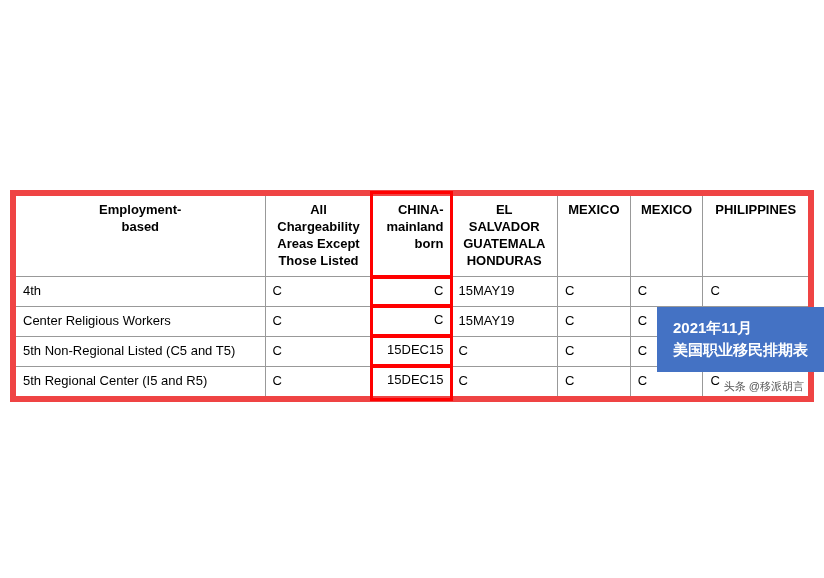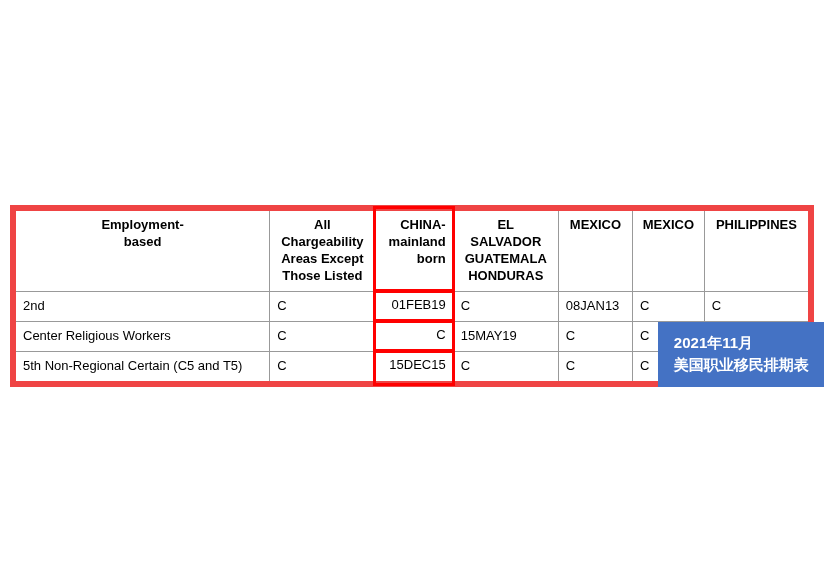--- a/index.html
+++ b/index.html
@@ -75,45 +75,54 @@
         <th>All<br>Chargeability<br>Areas Except<br>Those Listed</th>
         <th class="col-china">CHINA-<br>mainland<br>born</th>
         <th>EL<br>SALVADOR<br>GUATEMALA<br>HONDURAS</th>
         <th>MEXICO</th>
         <th>MEXICO</th>
         <th>PHILIPPINES</th>
       </tr>
     </thead>
     <tbody>
       <tr>
-        <td>2nd</td>
+        <td>4th</td>
         <td>C</td>
-        <td class="col-china">01FEB19</td>
+        <td class="col-china">C</td>
+        <td>15MAY19</td>
         <td>C</td>
-        <td>08JAN13</td>
         <td>C</td>
         <td>C</td>
       </tr>
       <tr>
         <td>Center Religious Workers</td>
         <td>C</td>
         <td class="col-china">C</td>
         <td style="position:relative;">
           <span>15MAY19</span>
           <div class="highlight-overlay" style="top:0; right:-300px; width:200px;">
             <div>2021年11月</div>
             <div>美国职业移民排期表</div>
           </div>
         </td>
         <td>C</td>
         <td>C</td>
         <td>C</td>
       </tr>
       <tr>
-        <td>5th Non-Regional Certain (C5 and T5)</td>
+        <td>5th Non-Regional Listed (C5 and T5)</td>
+        <td>C</td>
+        <td class="col-china">15DEC15</td>
+        <td>C</td>
+        <td>C</td>
+        <td>C</td>
+        <td>C</td>
+      </tr>
+      <tr>
+        <td>5th Regional Center (I5 and R5)</td>
         <td>C</td>
         <td class="col-china">15DEC15</td>
         <td>C</td>
         <td>C</td>
         <td>C</td>
         <td>C</td>
       </tr>
     </tbody>
   </table>
   <div class="watermark">头条 @移派胡言</div>

